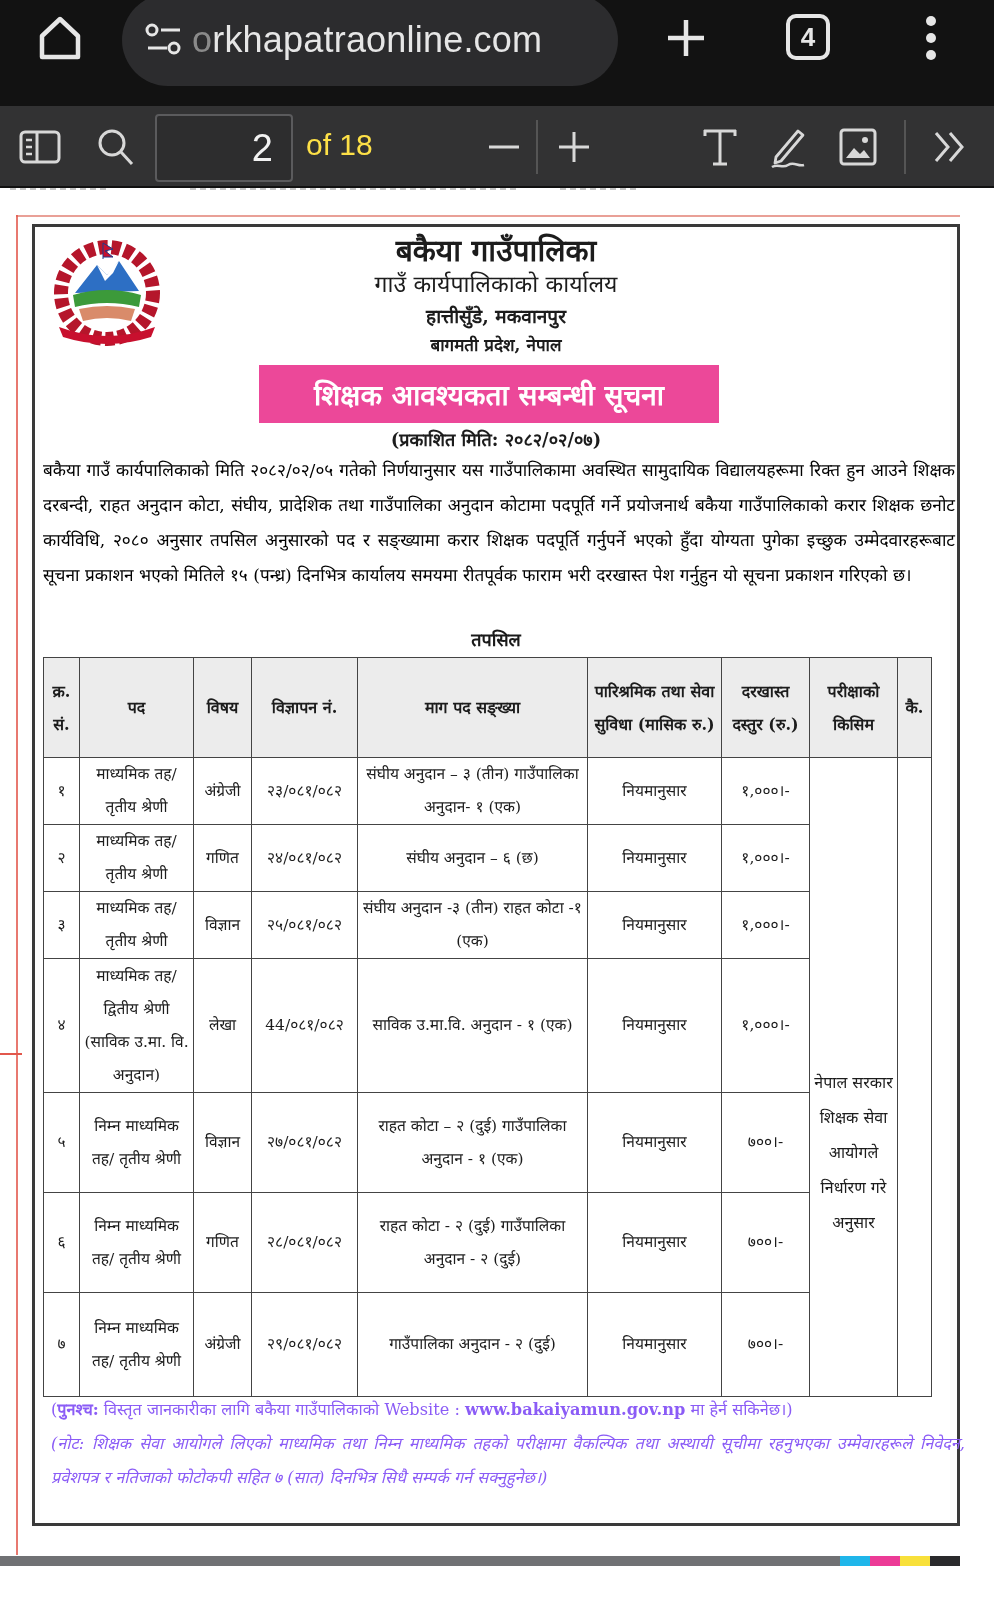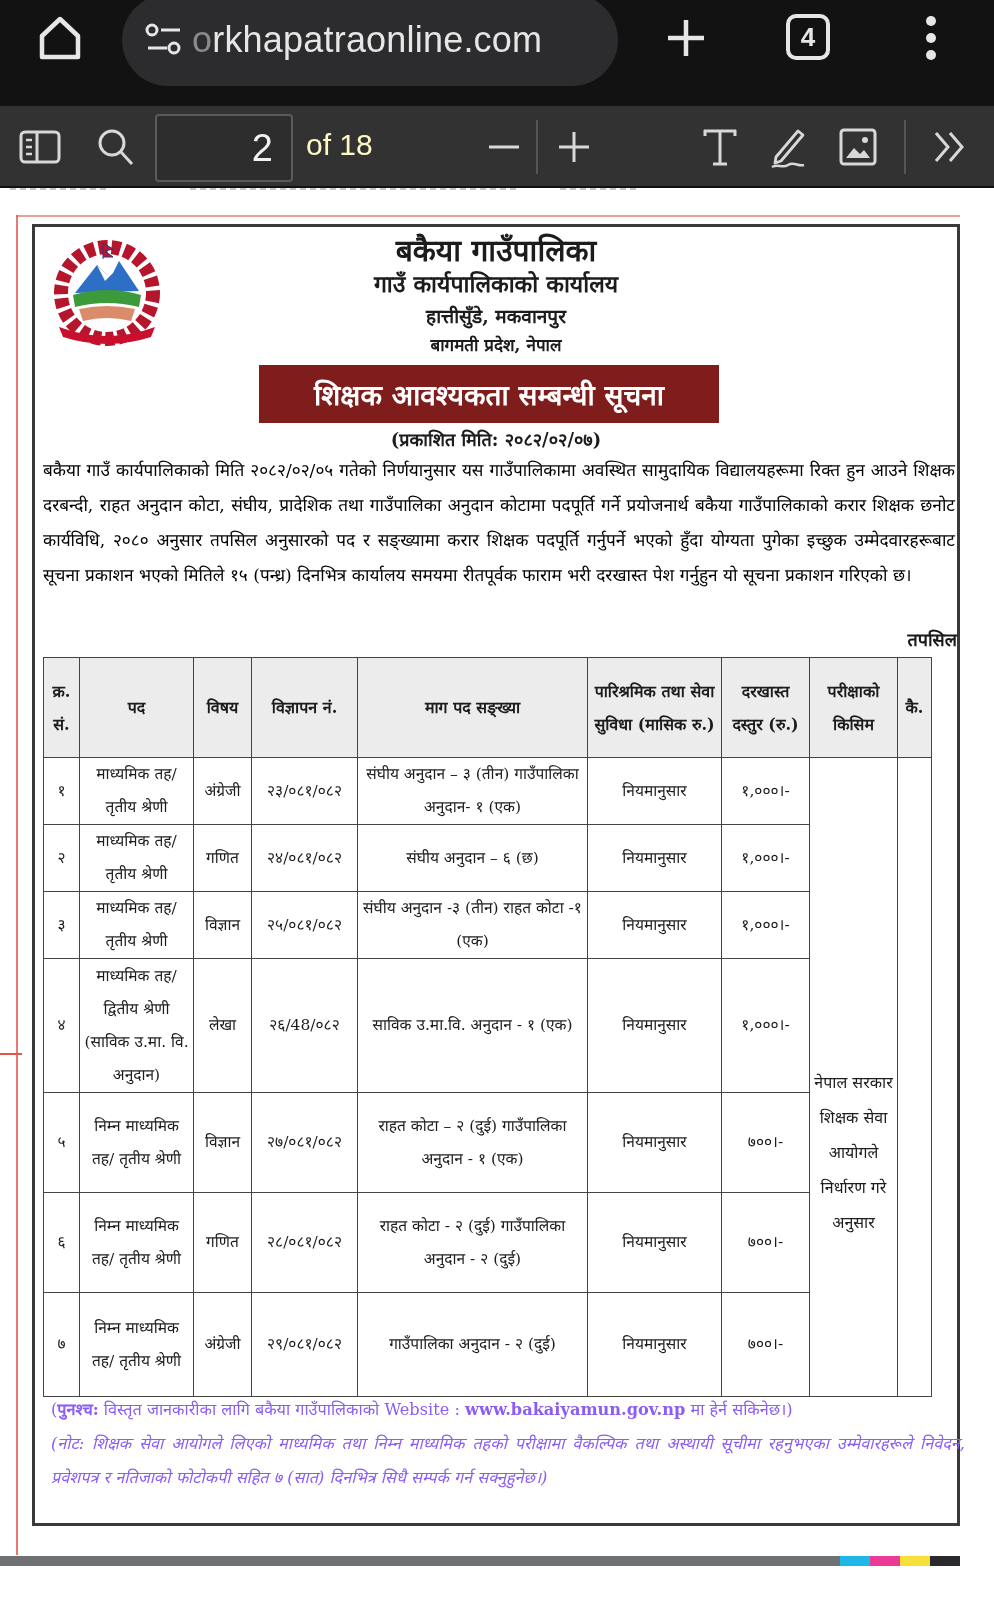--- a/index.html
+++ b/index.html
@@ -15,44 +15,44 @@
   .url-text .fade { color: #8a8a8a; }
   .newtab-btn { position: absolute; left: 660px; top: 12px; width: 52px; height: 52px; display:flex; align-items:center; justify-content:center; }
   .tabs-btn { position: absolute; left: 786px; top: 14px; width: 44px; height: 46px; border: 4px solid #e6e6e6; border-radius: 10px; color: #e6e6e6; font-family: "Liberation Sans", sans-serif; font-weight: bold; font-size: 26px; display:flex; align-items:center; justify-content:center; }
   .menu-btn { position: absolute; left: 916px; top: 12px; width: 30px; height: 52px; display:flex; flex-direction:column; align-items:center; justify-content:space-between; padding: 4px 0; }
   .menu-btn span { width: 10px; height: 10px; border-radius: 50%; background: #e6e6e6; display:block; }
 
   
   .pdfbar { position: absolute; left: 0; top: 106px; width: 994px; height: 82px; background: #323233; border-bottom: 2px solid #111; }
   .pdfbar .tb-icon { position: absolute; top: 18px; height: 46px; display:flex; align-items:center; justify-content:center; }
   .page-input { position: absolute; left: 155px; top: 8px; width: 138px; height: 68px; border: 2px solid #5b5b5d; border-radius: 4px; background: #2d2d2e; color: #f2f2f2; font-family: "Liberation Sans", sans-serif; font-size: 38px; text-align: right; padding-right: 18px; line-height: 64px; }
-  .page-of { position: absolute; left: 306px; top: 22px; color: #fef9c3; font-family: "Liberation Sans", sans-serif; font-size: 30px; }
+  .page-of { position: absolute; left: 306px; top: 22px; color: #fde047; font-family: "Liberation Sans", sans-serif; font-size: 30px; }
   .tb-sep { position: absolute; top: 14px; width: 2px; height: 54px; background: #555; }
 
   
   .prev-strip { position: absolute; left: 0; top: 188px; width: 994px; height: 12px; overflow: hidden; }
   .prev-strip .ghost { position:absolute; top:-6px; height: 8px; background: repeating-linear-gradient(90deg,#9a9a9a 0 6px, transparent 6px 10px); opacity:.6; }
   .red-frame-top { position: absolute; left: 16px; top: 215px; width: 944px; height: 2px; background: #e9a097; }
   .red-frame-left { position: absolute; left: 16px; top: 215px; width: 2px; height: 1340px; background: #e2574c; opacity: 0.8; }
   .red-frame-tick { position: absolute; left: 0px; top: 1053px; width: 22px; height: 2px; background: #e2574c; }
 
   .notice { position: absolute; left: 32px; top: 224px; width: 928px; height: 1302px; border: 3px solid #3a3a3a; background: #fff; }
 
   .emblem { position: absolute; left: 14px; top: 10px; width: 116px; height: 112px; }
 
   .hdr { position: absolute; left: 0; width: 100%; text-align: center; font-family: "DejaVu Serif", "Liberation Serif", serif; color: #1c1c1c; }
   .hdr.h1 { top: 2px; font-size: 30px; font-weight: bold; }
-  .hdr.h2 { top: 40px; font-size: 23px; font-weight: bold; }
+  .hdr.h2 { top: 40px; font-size: 23px; font-weight: normal; }
   .hdr.h3 { top: 76px; font-size: 19px; font-weight: bold; }
   .hdr.h4 { top: 106px; font-size: 17px; font-weight: bold; }
-  .title-box { position: absolute; left: 224px; top: 138px; width: 460px; height: 58px; background: #7f1d1d; color: #ffffff; font-family: "DejaVu Sans", sans-serif; font-weight: bold; font-size: 28px; display:flex; align-items:center; justify-content:center; }
+  .title-box { position: absolute; left: 224px; top: 138px; width: 460px; height: 58px; background: #ec4899; color: #ffffff; font-family: "DejaVu Sans", sans-serif; font-weight: bold; font-size: 28px; display:flex; align-items:center; justify-content:center; }
   .hdr.date { top: 200px; font-size: 18px; font-weight: bold; }
 
   .body-text { position: absolute; left: 8px; top: 226px; width: 912px; font-family: "DejaVu Serif", "Liberation Serif", serif; font-size: 17.2px; line-height: 35px; text-align: justify; color: #000000; }
-  .tapsil { position: absolute; left: 0; top: 400px; width: 100%; text-align: right; font-family: "DejaVu Serif", serif; font-weight: bold; font-size: 18px; }
+  .tapsil { position: absolute; left: 0; top: 400px; width: 100%; text-align: center; font-family: "DejaVu Serif", serif; font-weight: bold; font-size: 18px; }
 
   
   .grid { position: absolute; left: 8px; top: 430px; width: 888px; border-collapse: collapse; table-layout: fixed; font-family: "DejaVu Serif", "Liberation Serif", serif; font-size: 15.5px; color: #1c1c1c; }
   .grid th, .grid td { border: 1.5px solid #444; text-align: center; vertical-align: middle; padding: 0 2px; line-height: 33px; }
   .grid th { background: #ececec; font-weight: bold; font-size: 16px; line-height: 33px; height: 100px; }
   .grid td.exam { vertical-align: middle; padding-top: 150px; line-height: 35px; font-size: 16px; }
 
   .footnote { position: absolute; left: 16px; width: 914px; font-family: "DejaVu Serif", "Liberation Serif", serif; font-size: 16.2px; line-height: 34px; color: #8b5cf6; }
   .fn1 { top: 1166px; }
   .fn2 { top: 1200px; font-style: italic; text-align: justify; }
@@ -242,21 +242,21 @@
         <td>विज्ञान</td>
         <td>२५/०८१/०८२</td>
         <td>संघीय अनुदान -३ (तीन) राहत कोटा -१ (एक)</td>
         <td>नियमानुसार</td>
         <td>१,०००।-</td>
       </tr>
       <tr style="height:134px">
         <td>४</td>
         <td>माध्यमिक तह/ द्वितीय श्रेणी (साविक उ.मा. वि. अनुदान)</td>
         <td>लेखा</td>
-        <td>२६/48/०८२</td>
+        <td>44/०८१/०८२</td>
         <td>साविक उ.मा.वि. अनुदान - १ (एक)</td>
         <td>नियमानुसार</td>
         <td>१,०००।-</td>
       </tr>
       <tr style="height:100px">
         <td>५</td>
         <td>निम्न माध्यमिक तह/ तृतीय श्रेणी</td>
         <td>विज्ञान</td>
         <td>२७/०८१/०८२</td>
         <td>राहत कोटा – २ (दुई) गाउँपालिका अनुदान - १ (एक)</td>

